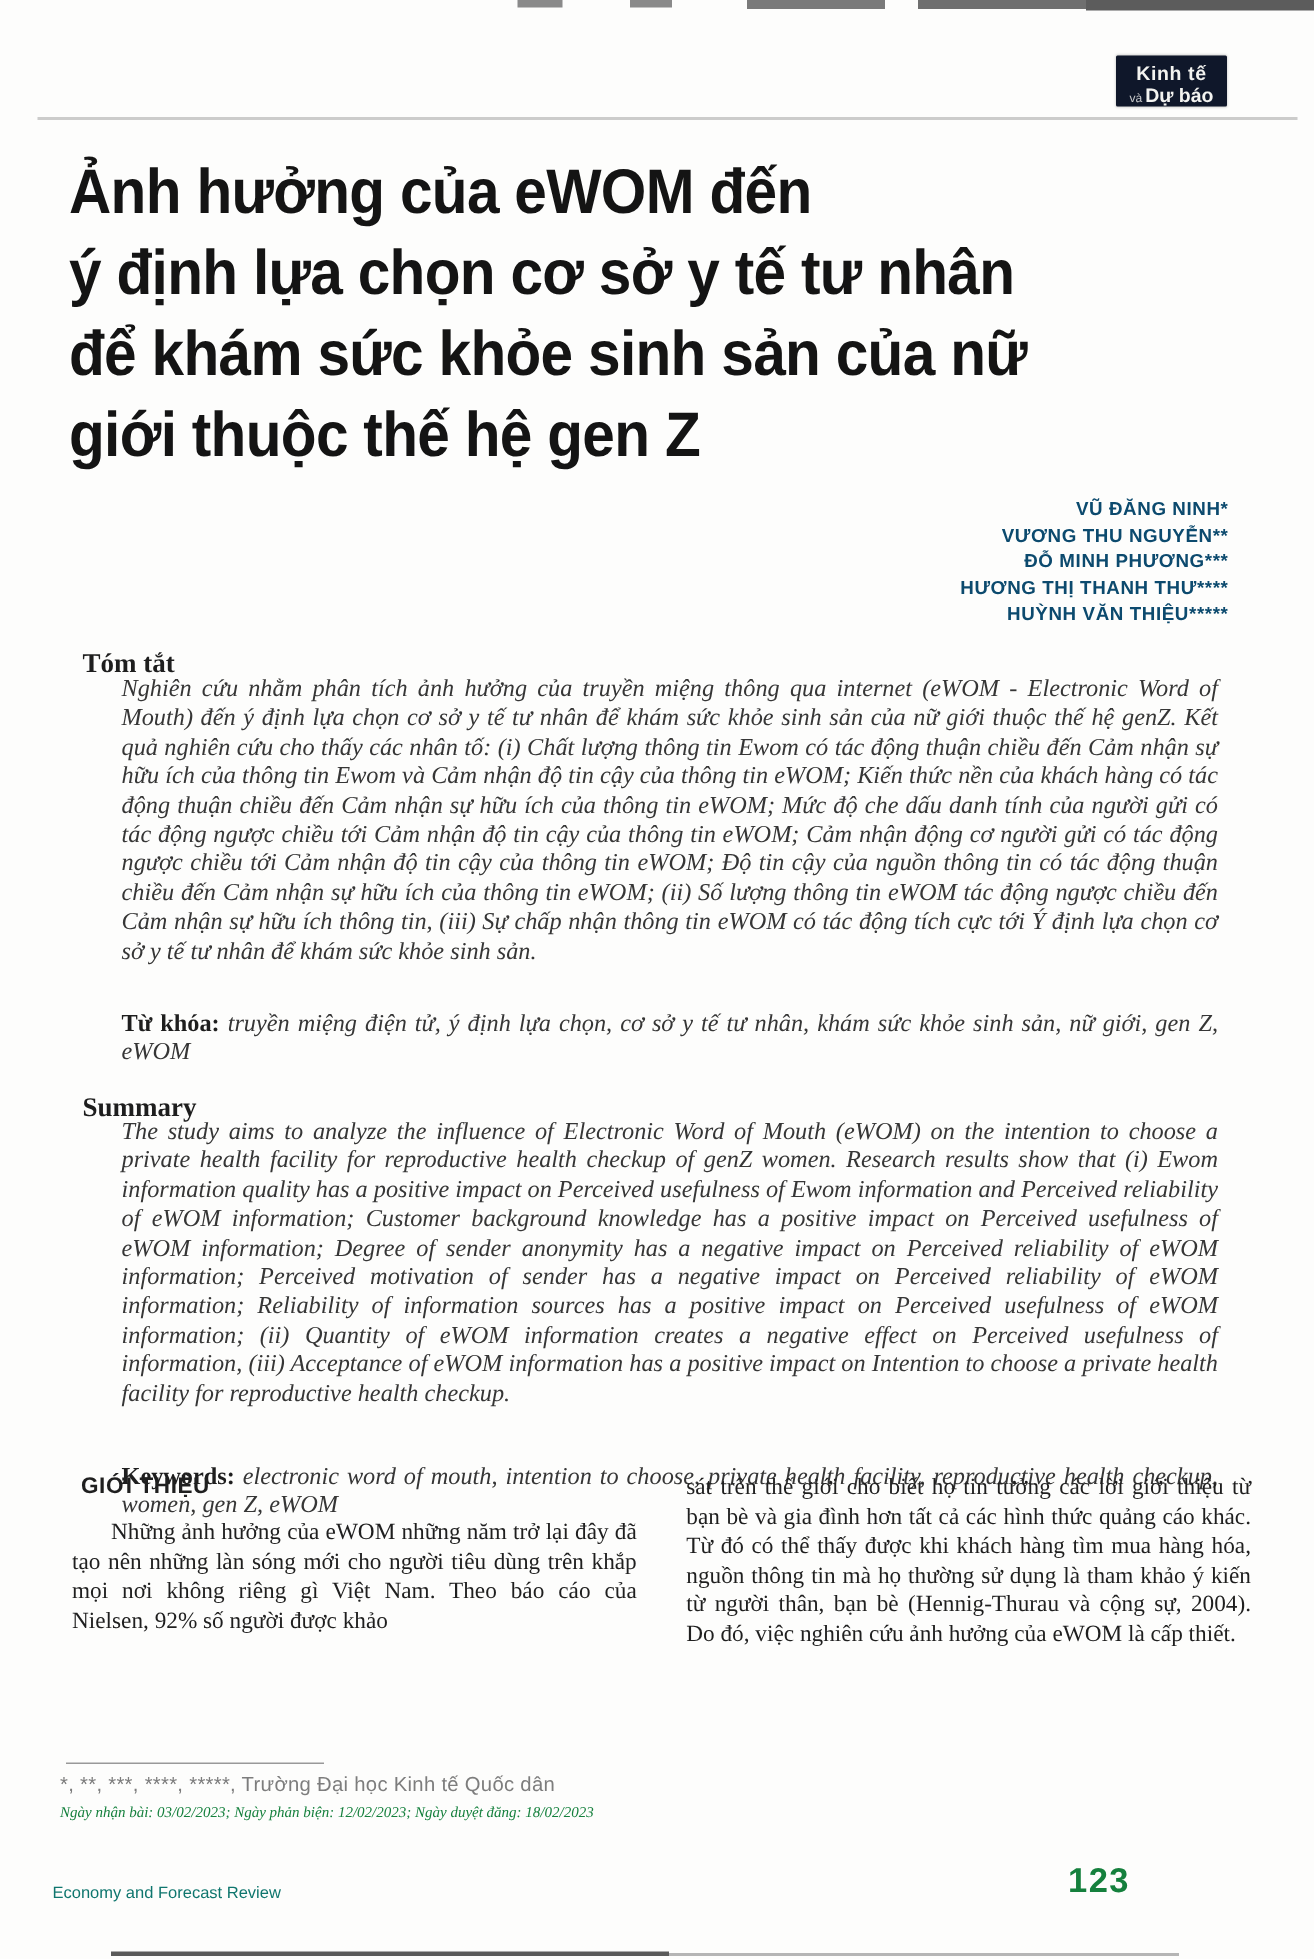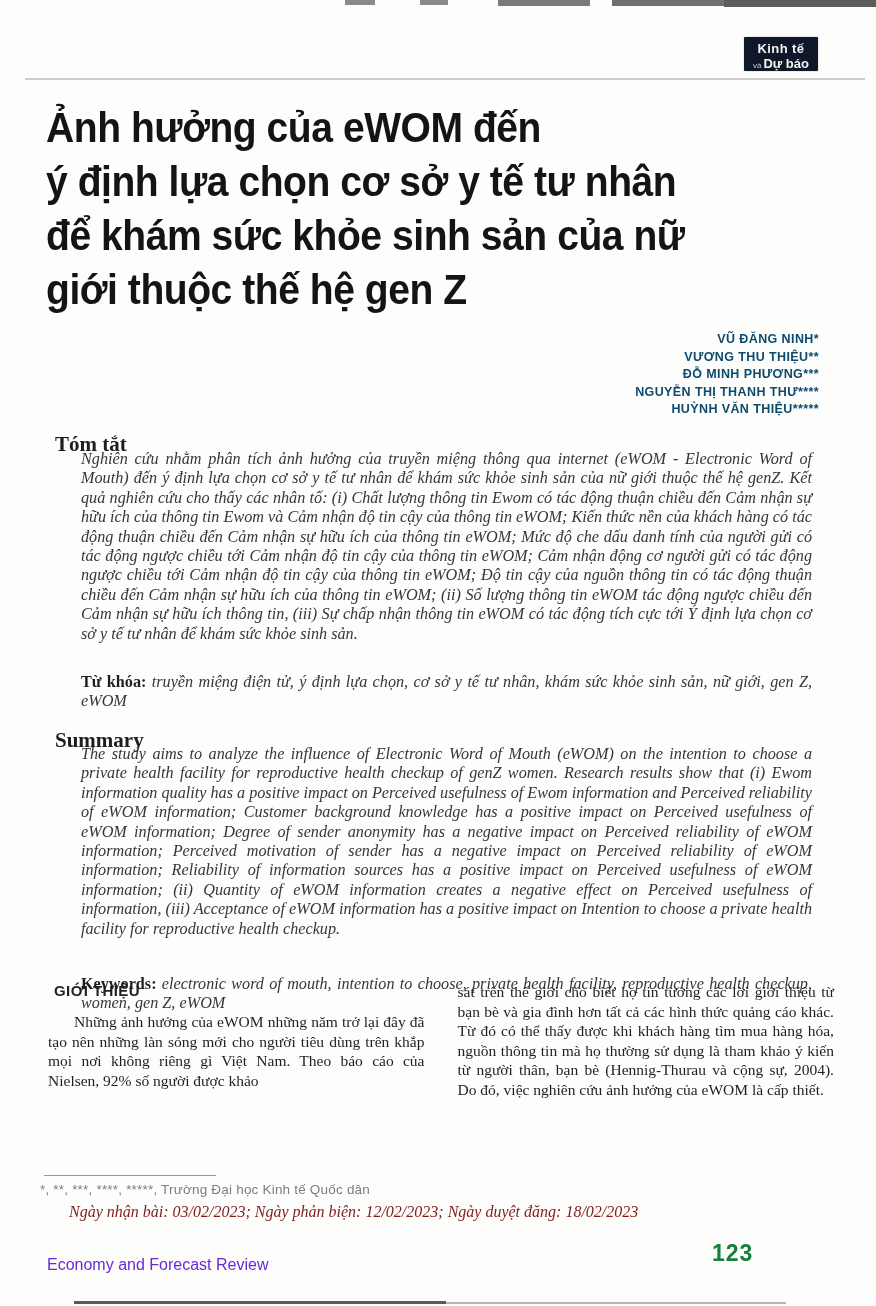--- a/index.html
+++ b/index.html
@@ -29,21 +29,21 @@
     transform:scaleX(0.93); transform-origin:left top; white-space:nowrap;
   }
 
   .authors {
     position:absolute; right:57px; top:331px; text-align:right;
     font-family:"Liberation Sans", sans-serif; font-weight:bold;
     font-size:12.5px; line-height:17.5px; color:#0c4a6e; letter-spacing:0.4px;
   }
 
   .block { position:absolute; left:55px; width:731px; }
-  .label-serif { font-family:"Liberation Serif", serif; font-weight:bold; font-size:21px; color:#1e1e1e; }
+  .label-serif { font-family:"Liberation Serif", serif; font-weight:bold; font-size:18px; color:#1e1e1e; }
   .italic-text {
     font-family:"Liberation Serif", serif; font-style:italic;
     font-size:16.2px; line-height:19.4px; text-align:justify; color:#363636;margin-left:26px;
   }
   .kw-label { font-weight:bold; font-style:normal; color:#1e1e1e; }
 
   .intro { position:absolute; left:48px; top:982px; width:786px; display:flex; gap:33px; }
   .col { width:382px; }
   .intro-heading {
     font-family:"Liberation Sans", sans-serif; font-weight:bold;
@@ -52,26 +52,26 @@
   .body-text { font-size:15.5px; line-height:19.6px; text-align:justify; color:#1f1f1f; margin:0; }
   .indent { text-indent:26px; }
 
   .fn-rule { position:absolute; left:44px; top:1175px; width:172px; height:1px; background:#999; }
   .fn1 {
     position:absolute; left:40px; top:1182px;
     font-family:"Liberation Sans", sans-serif; font-size:13.5px; color:#7d7d7d; letter-spacing:0.2px;
   }
   .fn2 {
     position:absolute; left:40px; top:1203px;
-    font-family:"Liberation Serif", serif; font-style:italic; font-size:16px; color:#7f1d1d;margin-left:29px;
+    font-family:"Liberation Serif", serif; font-style:italic; font-size:10px; color:#15803d;
   }
 
   .footer-journal {
     position:absolute; left:35px; top:1256px;
-    font-family:"Liberation Sans", sans-serif; font-size:16px; color:#6d28d9;margin-left:12px;
+    font-family:"Liberation Sans", sans-serif; font-size:11px; color:#0f766e;
   }
   .footer-page {
     position:absolute; left:712px; top:1240px;
     font-family:"Liberation Sans", sans-serif; font-size:23px; font-weight:bold;
     color:#15803d; letter-spacing:1px;
   }
 </style>
 </head>
 <body>
 
@@ -92,23 +92,23 @@
 
   <div class="title">
     <div>Ảnh hưởng của eWOM đến</div>
     <div>ý định lựa chọn cơ sở y tế tư nhân</div>
     <div>để khám sức khỏe sinh sản của nữ</div>
     <div>giới thuộc thế hệ gen Z</div>
   </div>
 
   <div class="authors">
     <div>VŨ ĐĂNG NINH*</div>
-    <div>VƯƠNG THU THIỆU**</div>
+    <div>VƯƠNG THU NGUYỄN**</div>
     <div>ĐỖ MINH PHƯƠNG***</div>
-    <div>NGUYỄN THỊ THANH THƯ****</div>
+    <div>HƯƠNG THỊ THANH THƯ****</div>
     <div>HUỲNH VĂN THIỆU*****</div>
   </div>
 
   <div class="block label-serif" style="top:432px;">Tóm tắt</div>
   <div class="block italic-text" style="top:450px;">Nghiên cứu nhằm phân tích ảnh hưởng của truyền miệng thông qua internet (eWOM - Electronic Word of Mouth) đến ý định lựa chọn cơ sở y tế tư nhân để khám sức khỏe sinh sản của nữ giới thuộc thế hệ genZ. Kết quả nghiên cứu cho thấy các nhân tố: (i) Chất lượng thông tin Ewom có tác động thuận chiều đến Cảm nhận sự hữu ích của thông tin Ewom và Cảm nhận độ tin cậy của thông tin eWOM; Kiến thức nền của khách hàng có tác động thuận chiều đến Cảm nhận sự hữu ích của thông tin eWOM; Mức độ che dấu danh tính của người gửi có tác động ngược chiều tới Cảm nhận độ tin cậy của thông tin eWOM; Cảm nhận động cơ người gửi có tác động ngược chiều tới Cảm nhận độ tin cậy của thông tin eWOM; Độ tin cậy của nguồn thông tin có tác động thuận chiều đến Cảm nhận sự hữu ích của thông tin eWOM; (ii) Số lượng thông tin eWOM tác động ngược chiều đến Cảm nhận sự hữu ích thông tin, (iii) Sự chấp nhận thông tin eWOM có tác động tích cực tới Ý định lựa chọn cơ sở y tế tư nhân để khám sức khỏe sinh sản.</div>
 
   <div class="block label-serif" style="top:728px;">Summary</div>
 
   <div class="block italic-text" style="top:673px;"><span class="kw-label">Từ khóa:</span><span> truyền miệng điện tử, ý định lựa chọn, cơ sở y tế tư nhân, khám sức khỏe sinh sản, nữ giới, gen Z, eWOM</span></div>
   <div class="block italic-text" style="top:745px;">The study aims to analyze the influence of Electronic Word of Mouth (eWOM) on the intention to choose a private health facility for reproductive health checkup of genZ women. Research results show that (i) Ewom information quality has a positive impact on Perceived usefulness of Ewom information and Perceived reliability of eWOM information; Customer background knowledge has a positive impact on Perceived usefulness of eWOM information; Degree of sender anonymity has a negative impact on Perceived reliability of eWOM information; Perceived motivation of sender has a negative impact on Perceived reliability of eWOM information; Reliability of information sources has a positive impact on Perceived usefulness of eWOM information; (ii) Quantity of eWOM information creates a negative effect on Perceived usefulness of information, (iii) Acceptance of eWOM information has a positive impact on Intention to choose a private health facility for reproductive health checkup.</div>

